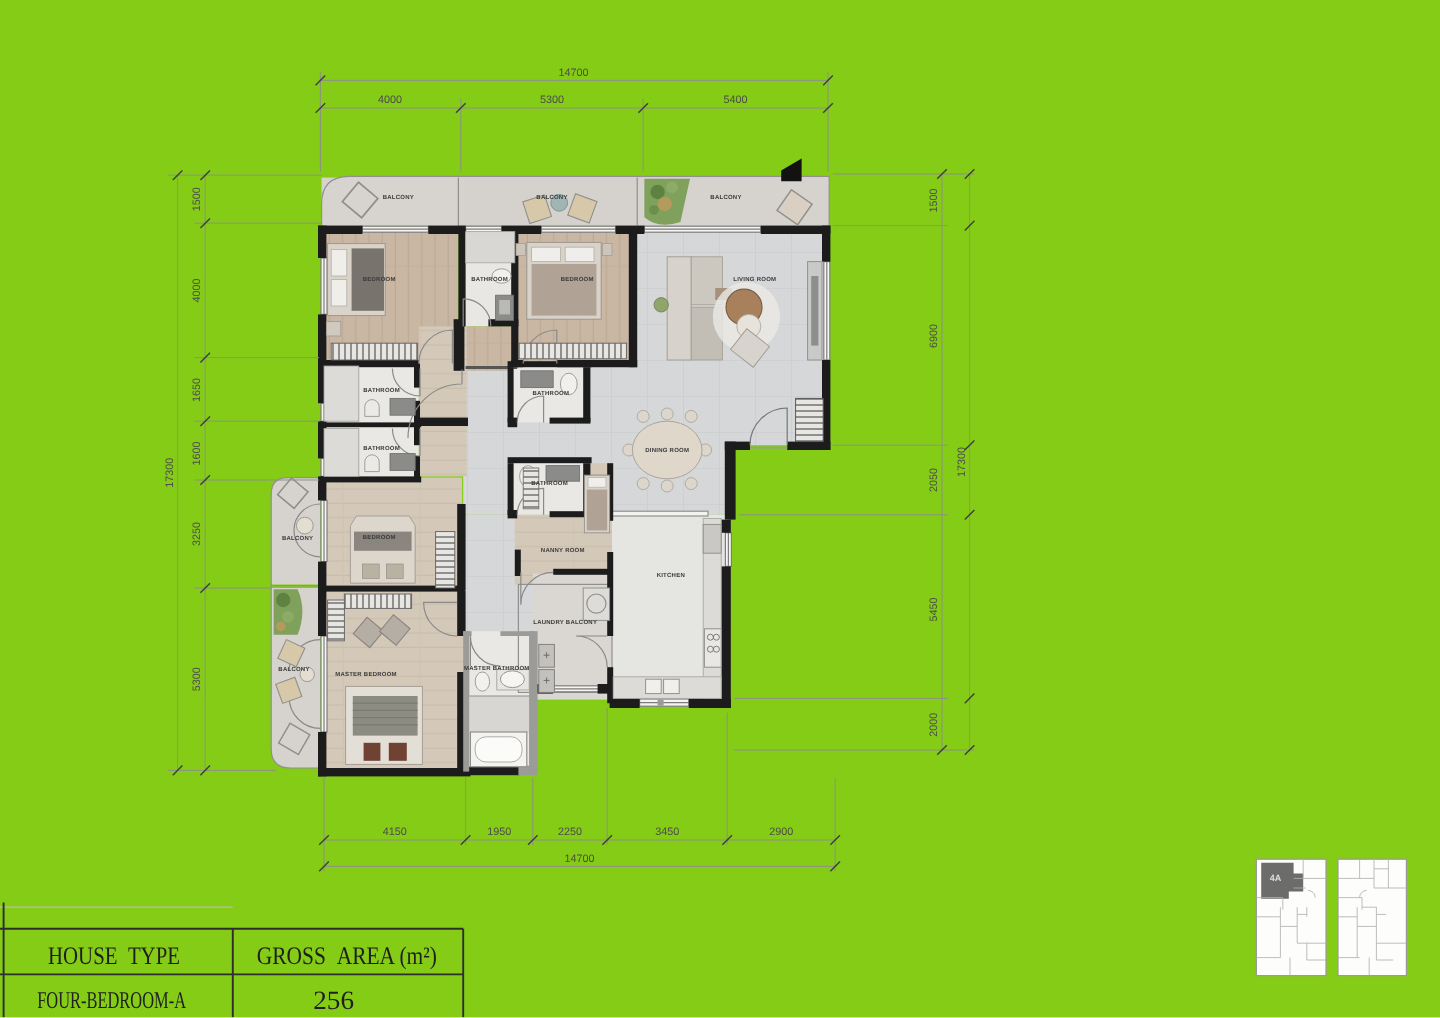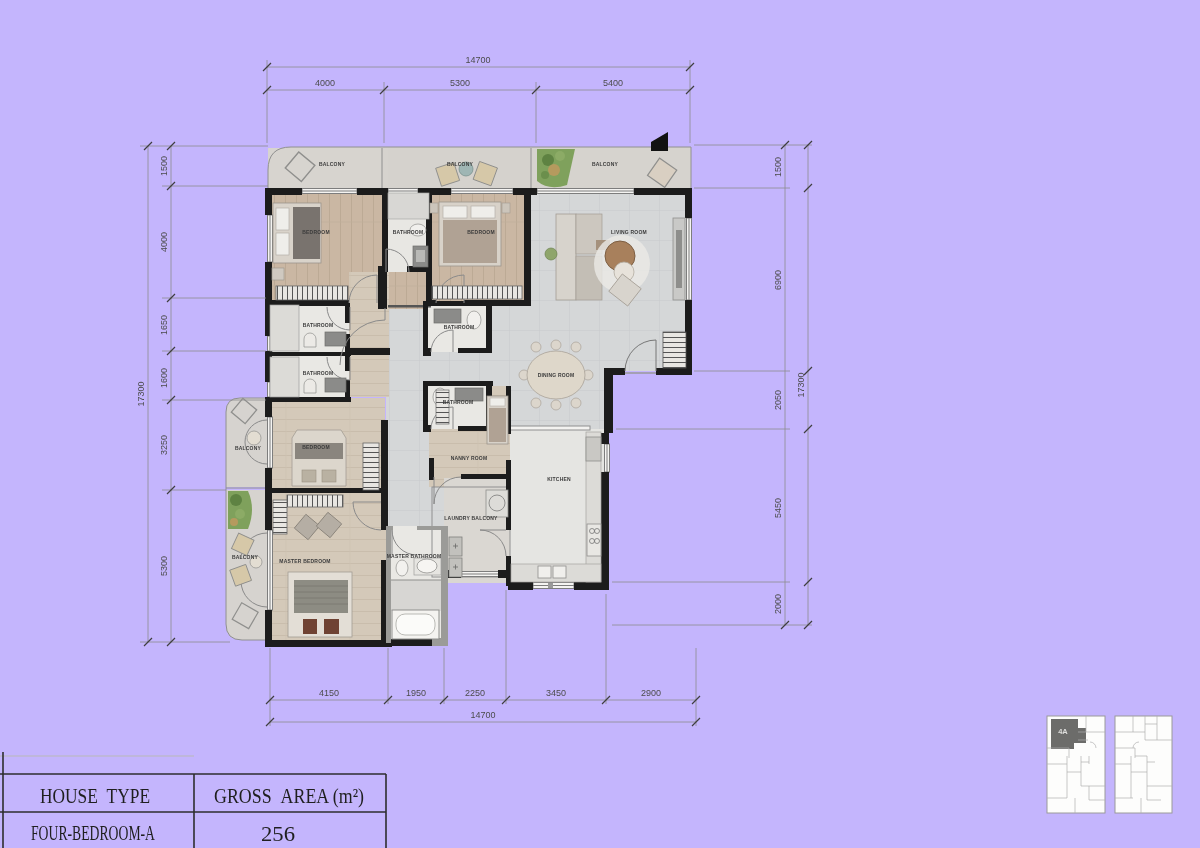--- a/index.html
+++ b/index.html
@@ -1,16 +1,16 @@
 <!DOCTYPE html>
 <html><head>
 <meta charset="utf-8">
 <style>
 html,body{margin:0;padding:0;background:#fdfdfd;}
-#page{position:relative;width:1200px;height:848px;background:#c4b5fd;overflow:hidden;
+#page{position:relative;width:1200px;height:848px;background:#84cc16;overflow:hidden;
 font-family:"Liberation Sans",sans-serif;text-align:right;}
 svg{position:absolute;top:0;left:0;}
 .dim{font-size:9px;fill:#4c4c4c;}
 .rl{font-size:5px;font-weight:bold;fill:#3b3b3b;letter-spacing:.2px;}
 </style>
 </head>
 <body>
 <div id="page">
 <svg width="1200" height="848" viewBox="0 0 1200 848" font-family="Liberation Sans, sans-serif">
 <defs>

